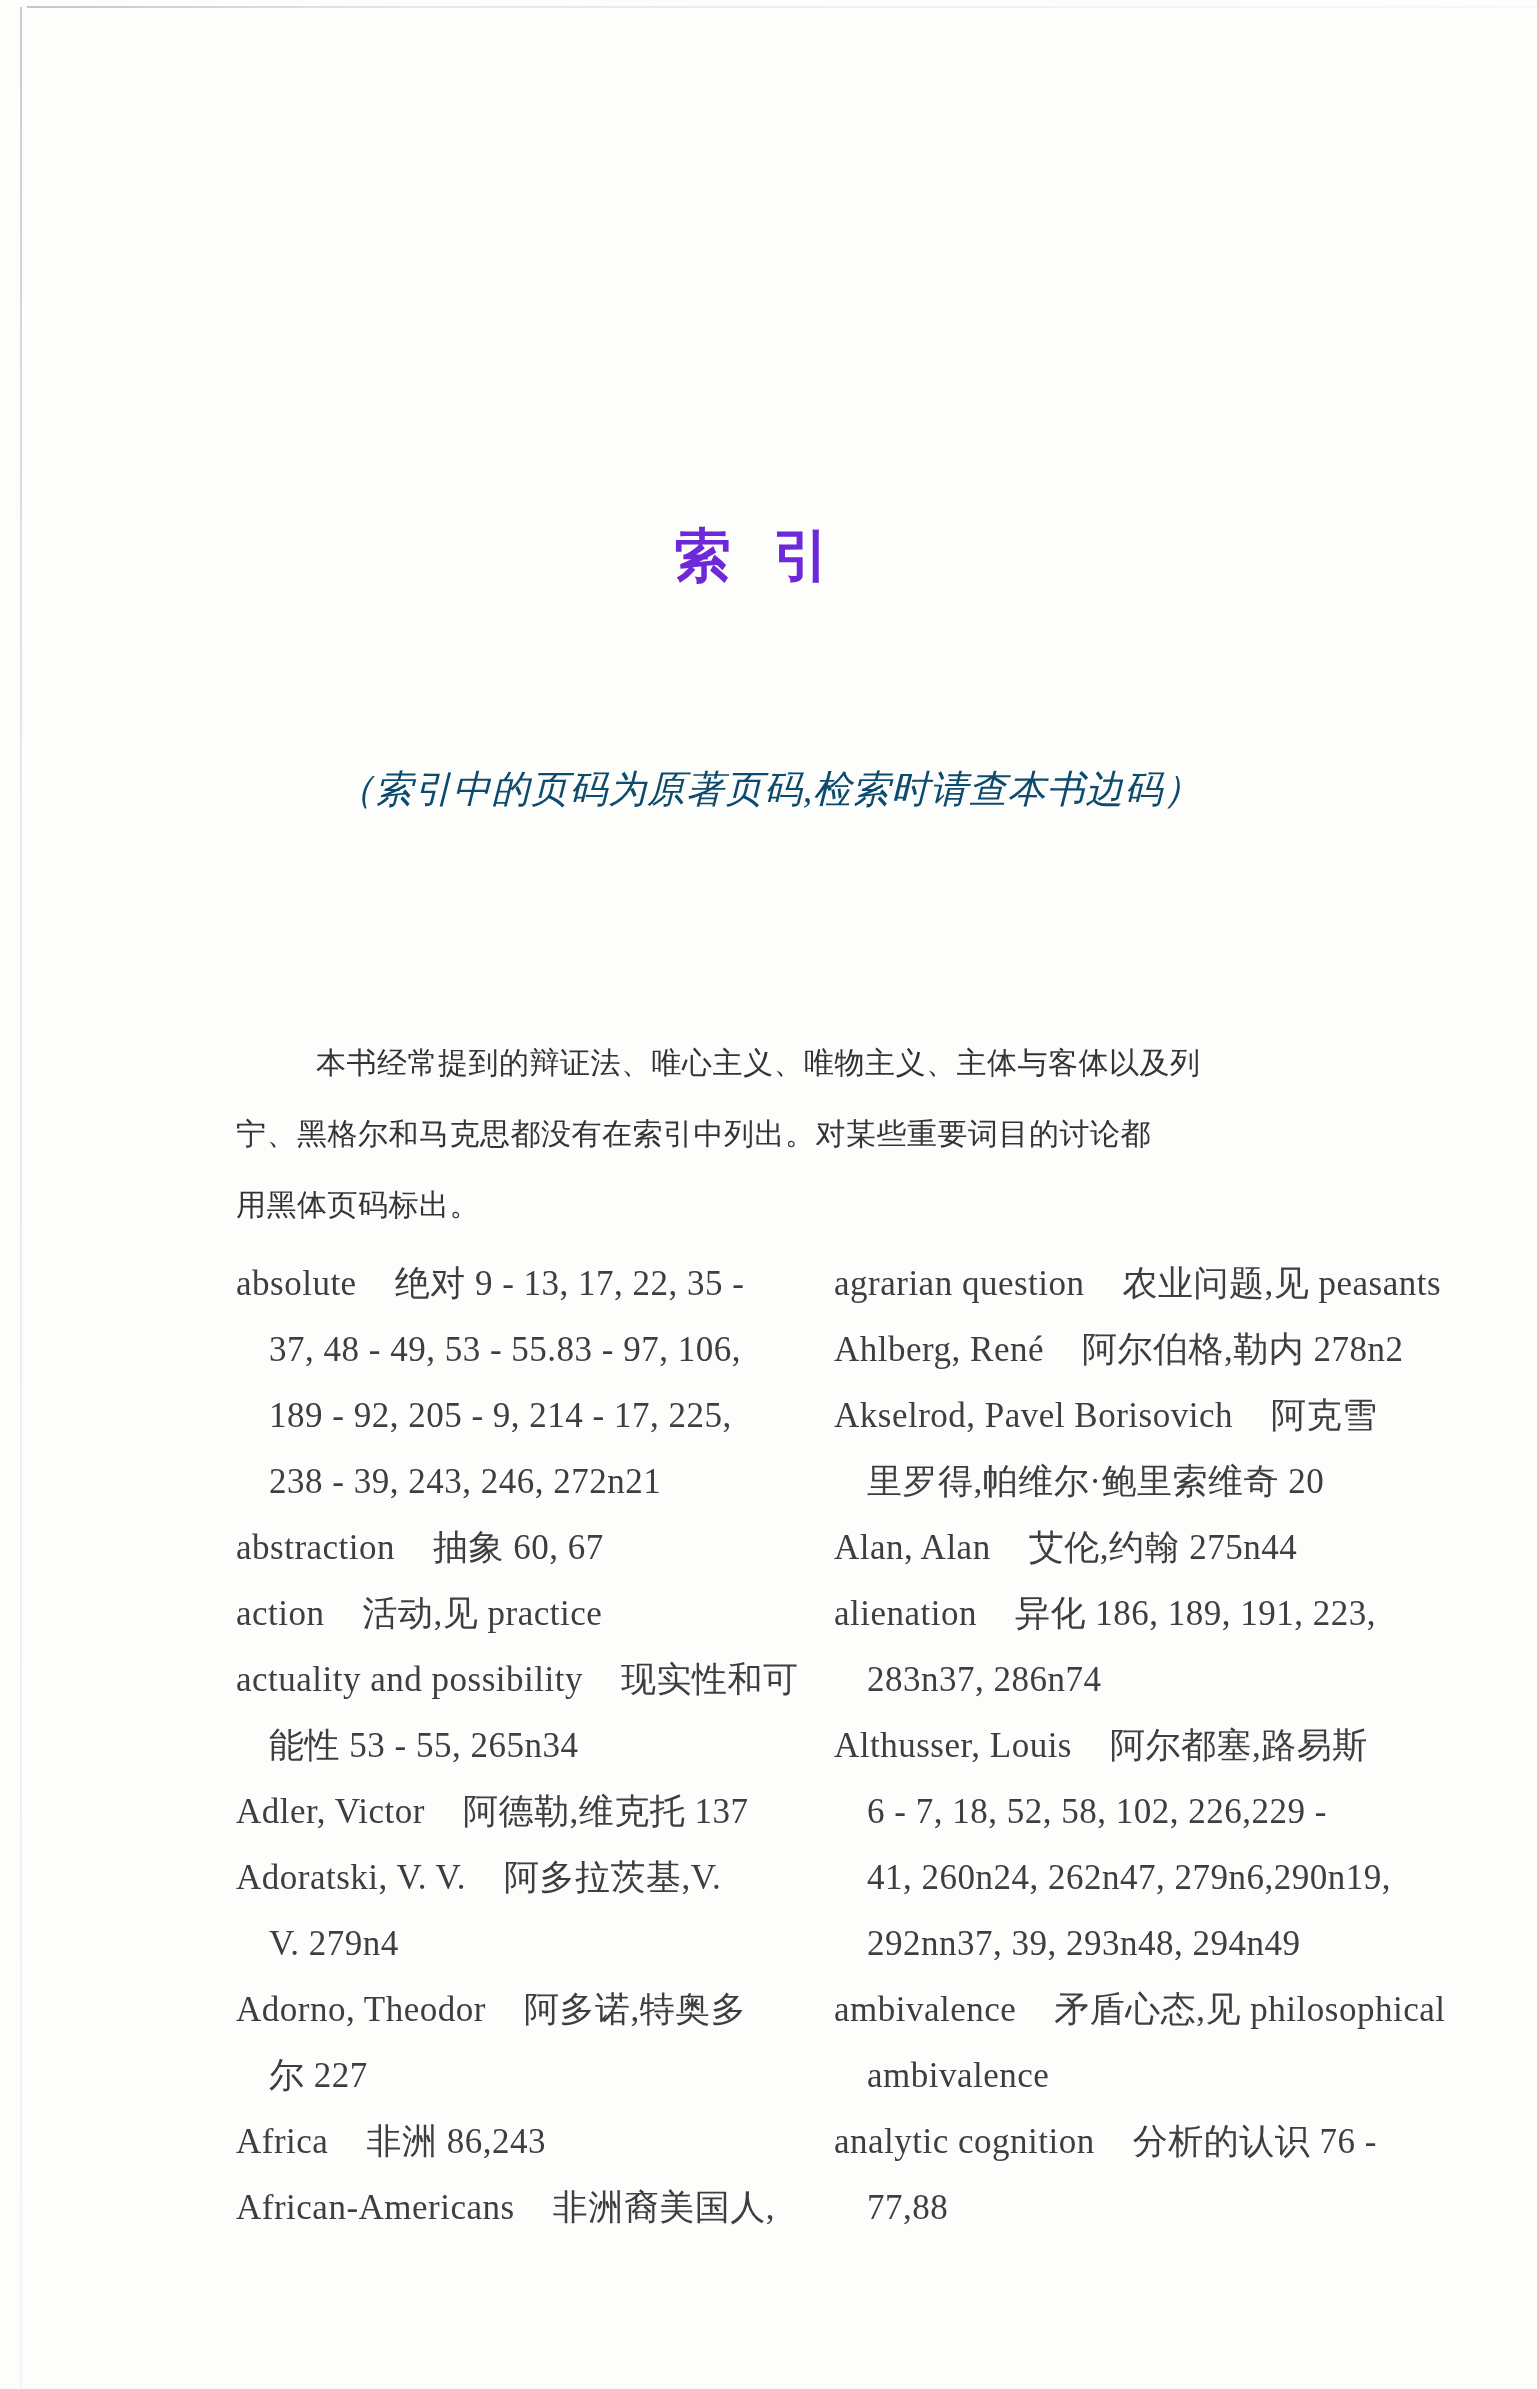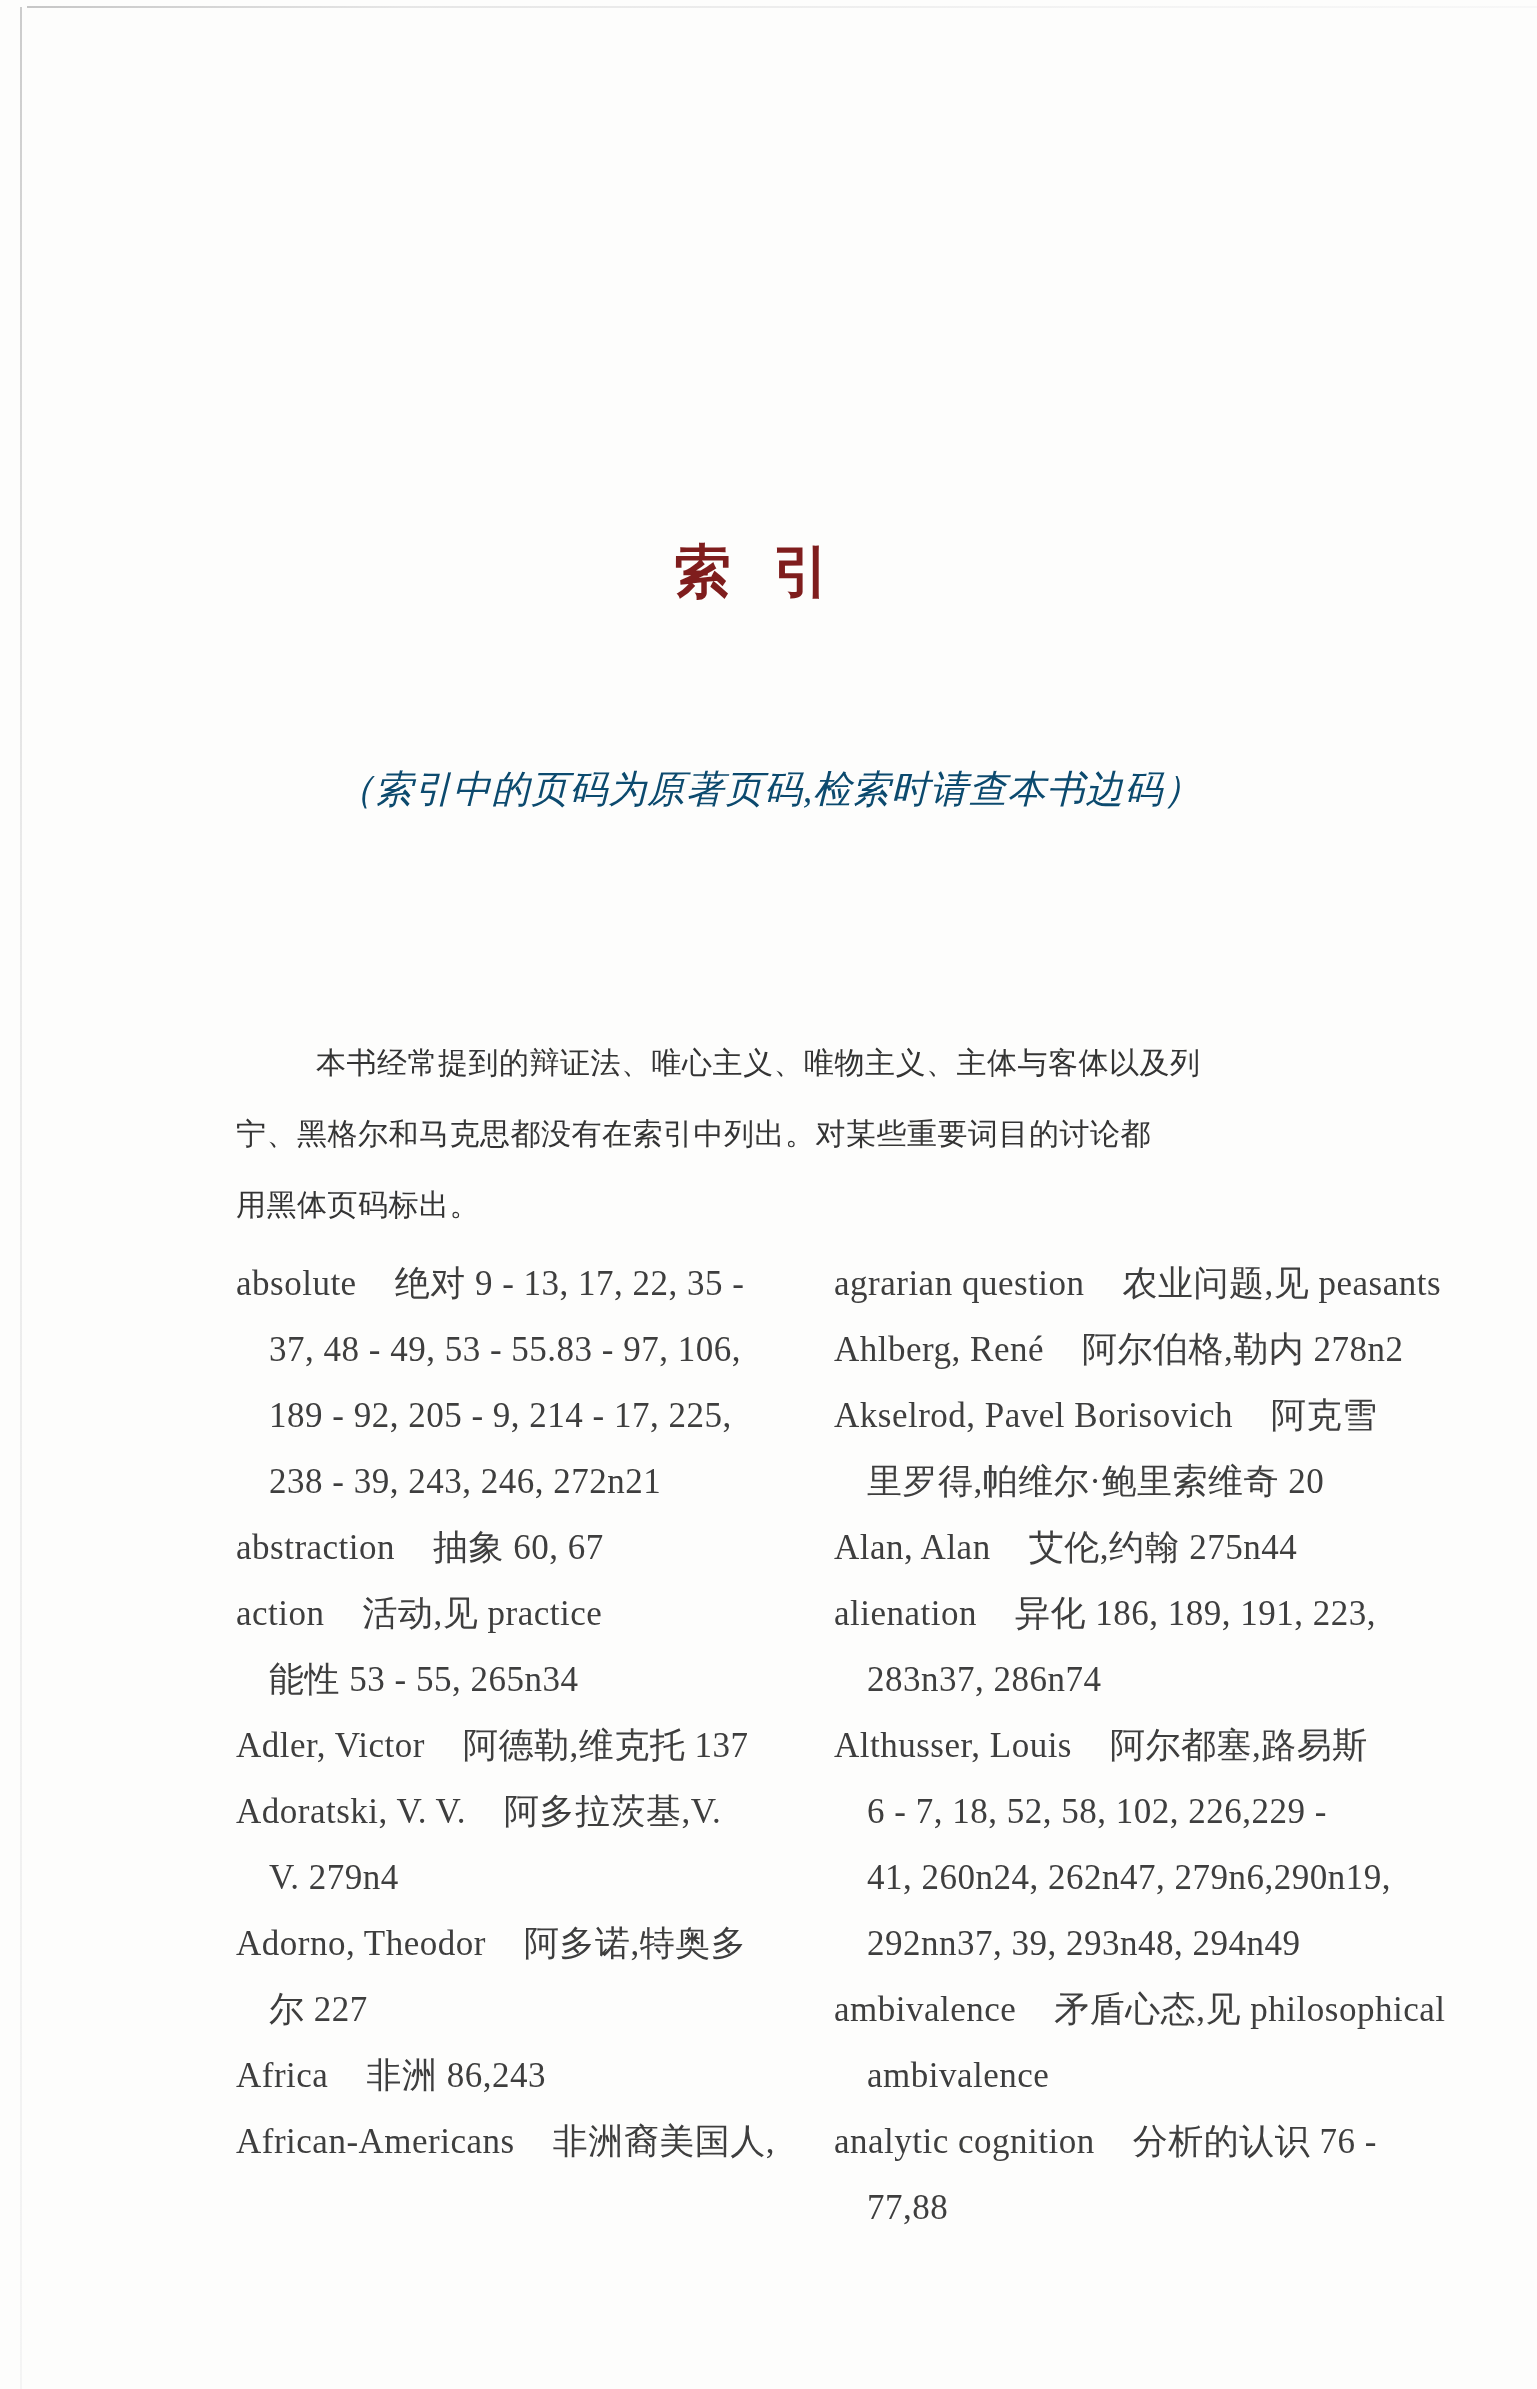--- a/index.html
+++ b/index.html
@@ -14,26 +14,26 @@
   
   .edge-top{
     position:absolute;left:27px;top:6.4px;right:0;height:1.8px;
     background:linear-gradient(90deg,#c6c6c6,#e6e6e6 25%,#f3f3f3 70%,#f7f7f7);
   }
   .edge-left{
     position:absolute;left:20px;top:7.3px;width:1.8px;bottom:0;
     background:linear-gradient(180deg,#cccccc,#e9e9e9 35%,#f4f4f4);
   }
   .title{
-    position:absolute;top:534px;left:0;width:1504px;
+    position:absolute;top:518px;left:0;width:1504px;
     text-align:center;
     font-family:Liberation Sans, sans-serif;
     font-weight:bold;
     font-size:57px;
-    color:#7f1d1d;
+    color:#6d28d9;
   }
   .tgap{display:inline-block;width:42px;}
   .subtitle{
     position:absolute;top:764px;left:0;width:1538px;
     text-align:center;
     font-size:38px;
     font-style:italic;
     color:#0c4a6e;
     letter-spacing:0.9px;
   }
@@ -79,20 +79,21 @@
       <div class="line"><span class="seg">用黑体页码标出。</span></div>
     </div>
 
   <div class="col col-left">
       <div class="line"><span class="seg">absolute</span><span class="seg gap">绝对 9 - 13, 17, 22, 35 -</span></div>
       <div class="line indent"><span class="seg">37, 48 - 49, 53 - 55.83 - 97, 106,</span></div>
       <div class="line indent"><span class="seg">189 - 92, 205 - 9, 214 - 17, 225,</span></div>
       <div class="line indent"><span class="seg">238 - 39, 243, 246, 272n21</span></div>
       <div class="line"><span class="seg">abstraction</span><span class="seg gap">抽象 60, 67</span></div>
       <div class="line"><span class="seg">action</span><span class="seg gap">活动,见 practice</span></div>
+      <div class="line"><span class="seg">actuality and possibility</span><span class="seg gap">现实性和可</span></div>
       <div class="line indent"><span class="seg">能性 53 - 55, 265n34</span></div>
       <div class="line"><span class="seg">Adler, Victor</span><span class="seg gap">阿德勒,维克托 137</span></div>
       <div class="line"><span class="seg">Adoratski, V. V.</span><span class="seg gap">阿多拉茨基,V.</span></div>
       <div class="line indent"><span class="seg">V. 279n4</span></div>
       <div class="line"><span class="seg">Adorno, Theodor</span><span class="seg gap">阿多诺,特奥多</span></div>
       <div class="line indent"><span class="seg">尔 227</span></div>
       <div class="line"><span class="seg">Africa</span><span class="seg gap">非洲 86,243</span></div>
       <div class="line"><span class="seg">African-Americans</span><span class="seg gap">非洲裔美国人,</span></div>
     </div>
 

